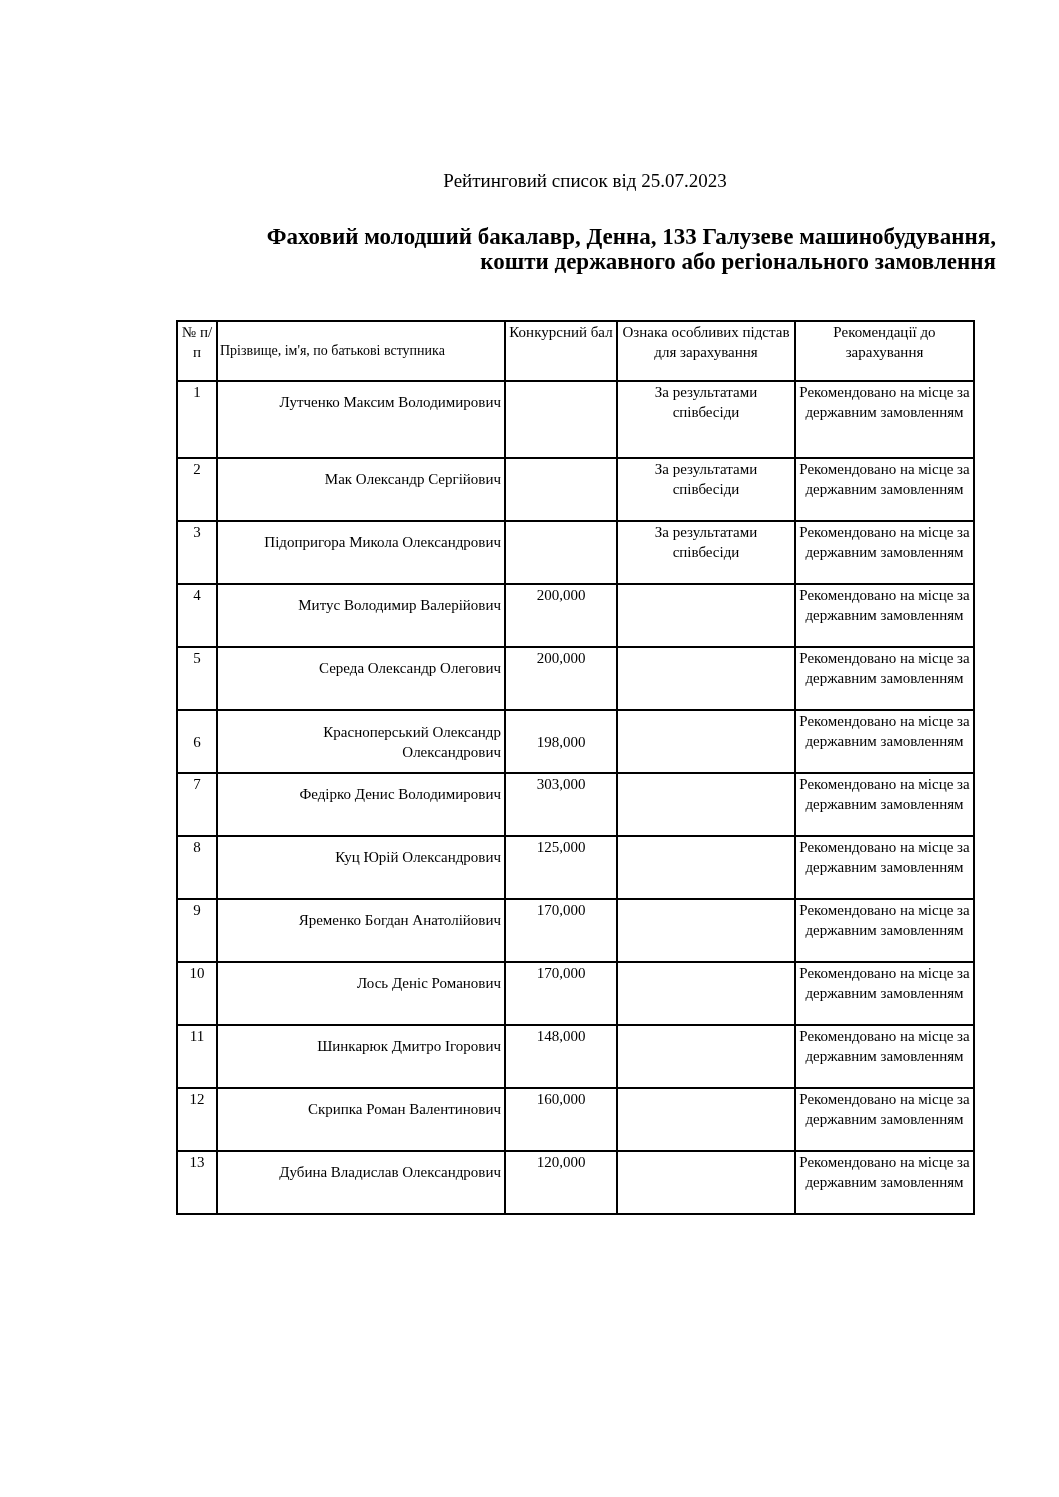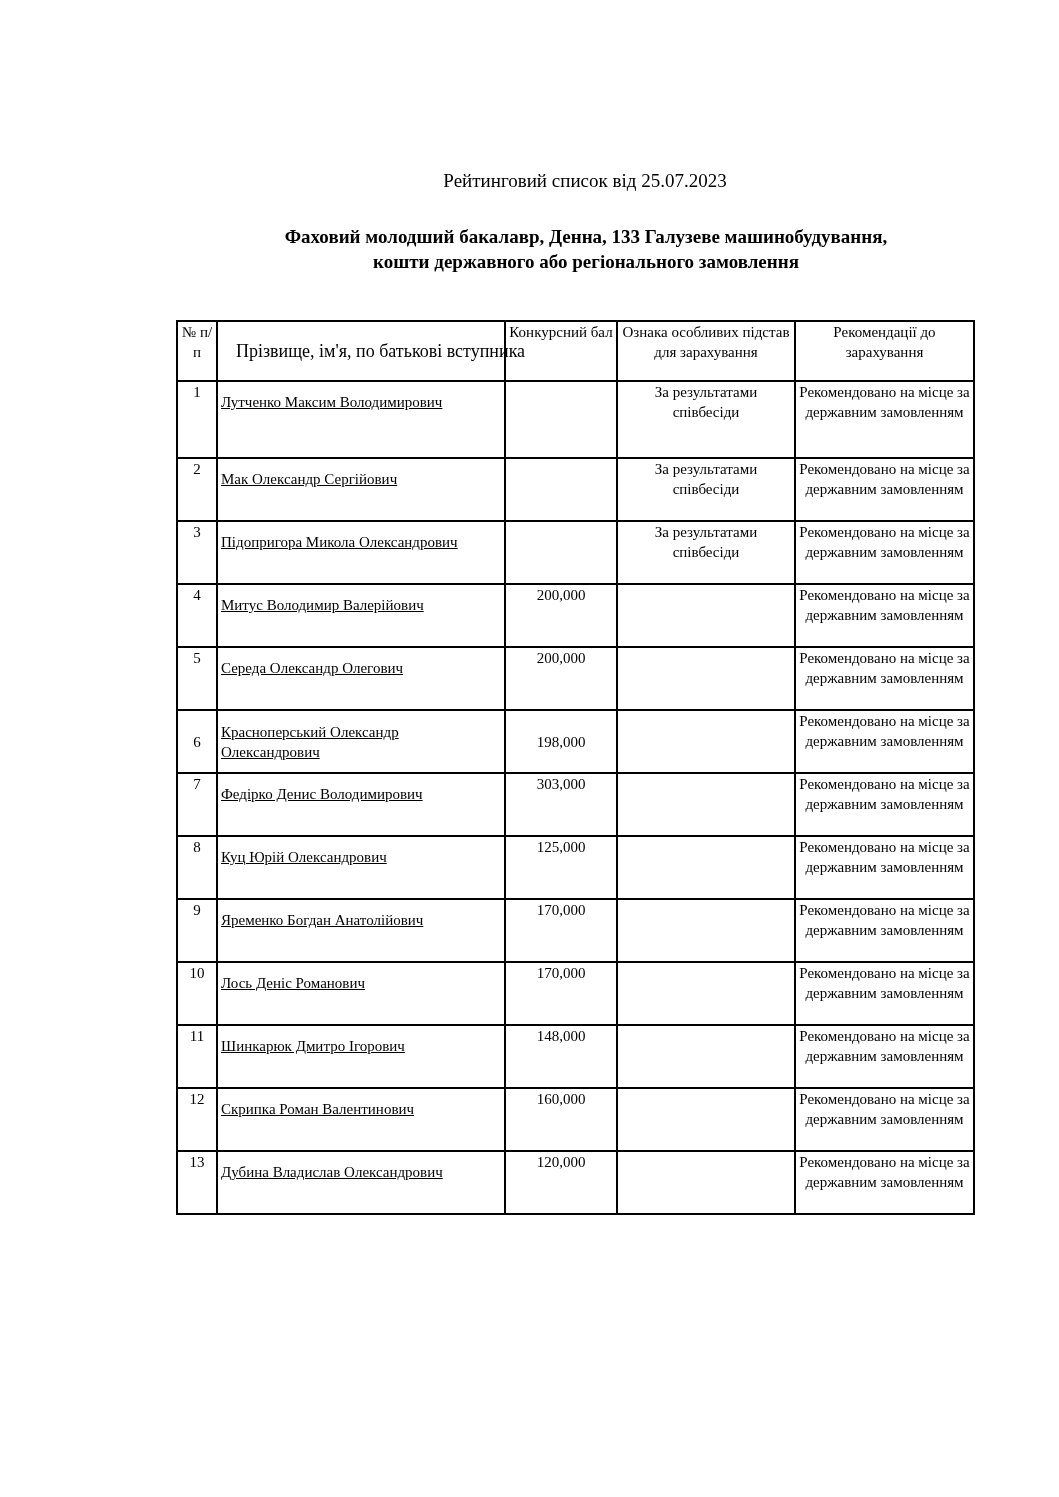--- a/index.html
+++ b/index.html
@@ -1,33 +1,33 @@
 <!DOCTYPE html>
 <html><head>
 <meta charset="utf-8">
 <style>
   html, body { margin: 0; padding: 0; background: #ffffff; }
   body { width: 1059px; height: 1497px; position: relative; font-family: "Liberation Serif", serif; color: #000; }
   .date-title { position: absolute; top: 170px; left: 0; width: 1170px; text-align: center; font-size: 19px; }
-  .main-title { position: absolute; top: 224px; left: 176px; width: 820px; text-align: center; font-size: 19px; font-weight: bold; line-height: 25px; }
+  .main-title { position: absolute; top: 224px; left: 176px; width: 820px; text-align: right; font-size: 23px; font-weight: bold; line-height: 25px; }
   table.rating { position: absolute; top: 320px; left: 176px; border-collapse: collapse; table-layout: fixed; width: 797px; }
   table.rating td, table.rating th { border: 2px solid #000; vertical-align: top; font-size: 15px; line-height: 20px; padding: 0 3px; font-weight: normal; }
   th { text-align: center; }
   col.c-num { width: 40px; } col.c-name { width: 288px; } col.c-score { width: 112px; } col.c-basis { width: 178px; } col.c-rec { width: 179px; }
   tr.head { height: 60px; }
   tr.r-tall { height: 77px; }
   tr.r { height: 63px; }
   td.num { text-align: center; padding-top: 10px; }
-  td.name { text-align: left; text-decoration: underline; }
+  td.name { text-align: right; }
   td.name span { display: block; padding-top: 10px; }
   td.score { text-align: center; padding-top: 10px; margin-left: 23px; }
   td.basis, td.rec { text-align: center; }
   .head th { padding-top: 2px; }
   .head th.num-h { }
-  .head th.name-h { vertical-align: middle; text-align: left; padding: 0 18px; white-space: nowrap; font-size: 18px; }
+  .head th.name-h { vertical-align: middle; text-align: left; padding: 0 2px; white-space: nowrap; font-size: 14px; }
   td.name.two-line span { padding-top: 0; }
   td.name.two-line { vertical-align: middle; }
   td.score.mid, td.num.mid { vertical-align: middle; padding-top: 0; }
 </style>
 </head>
 <body>
 
 <div class="date-title">Рейтинговий список від 25.07.2023</div>
 
 <div class="main-title">

